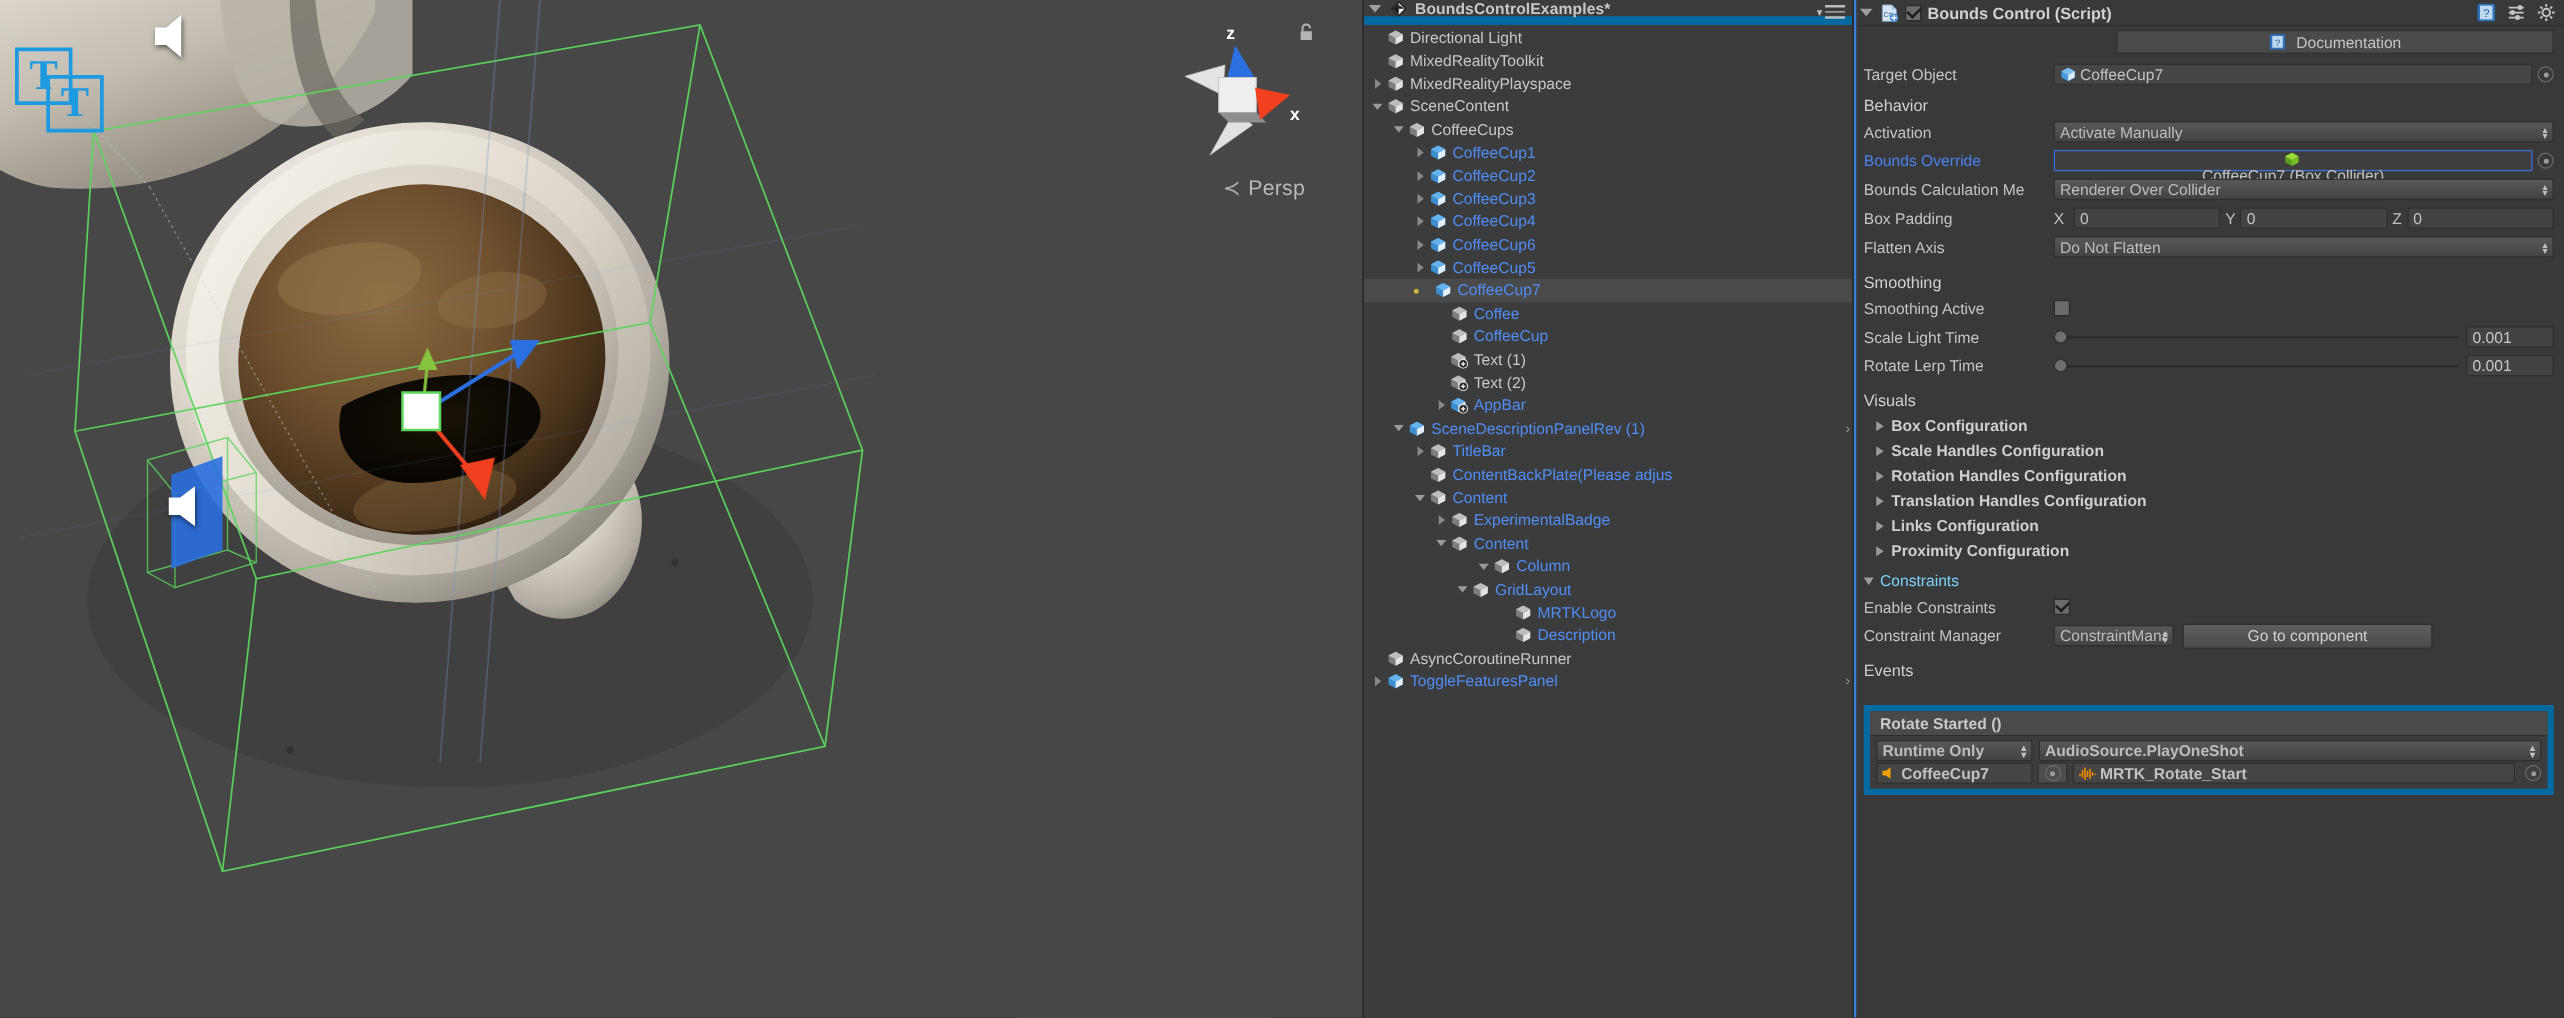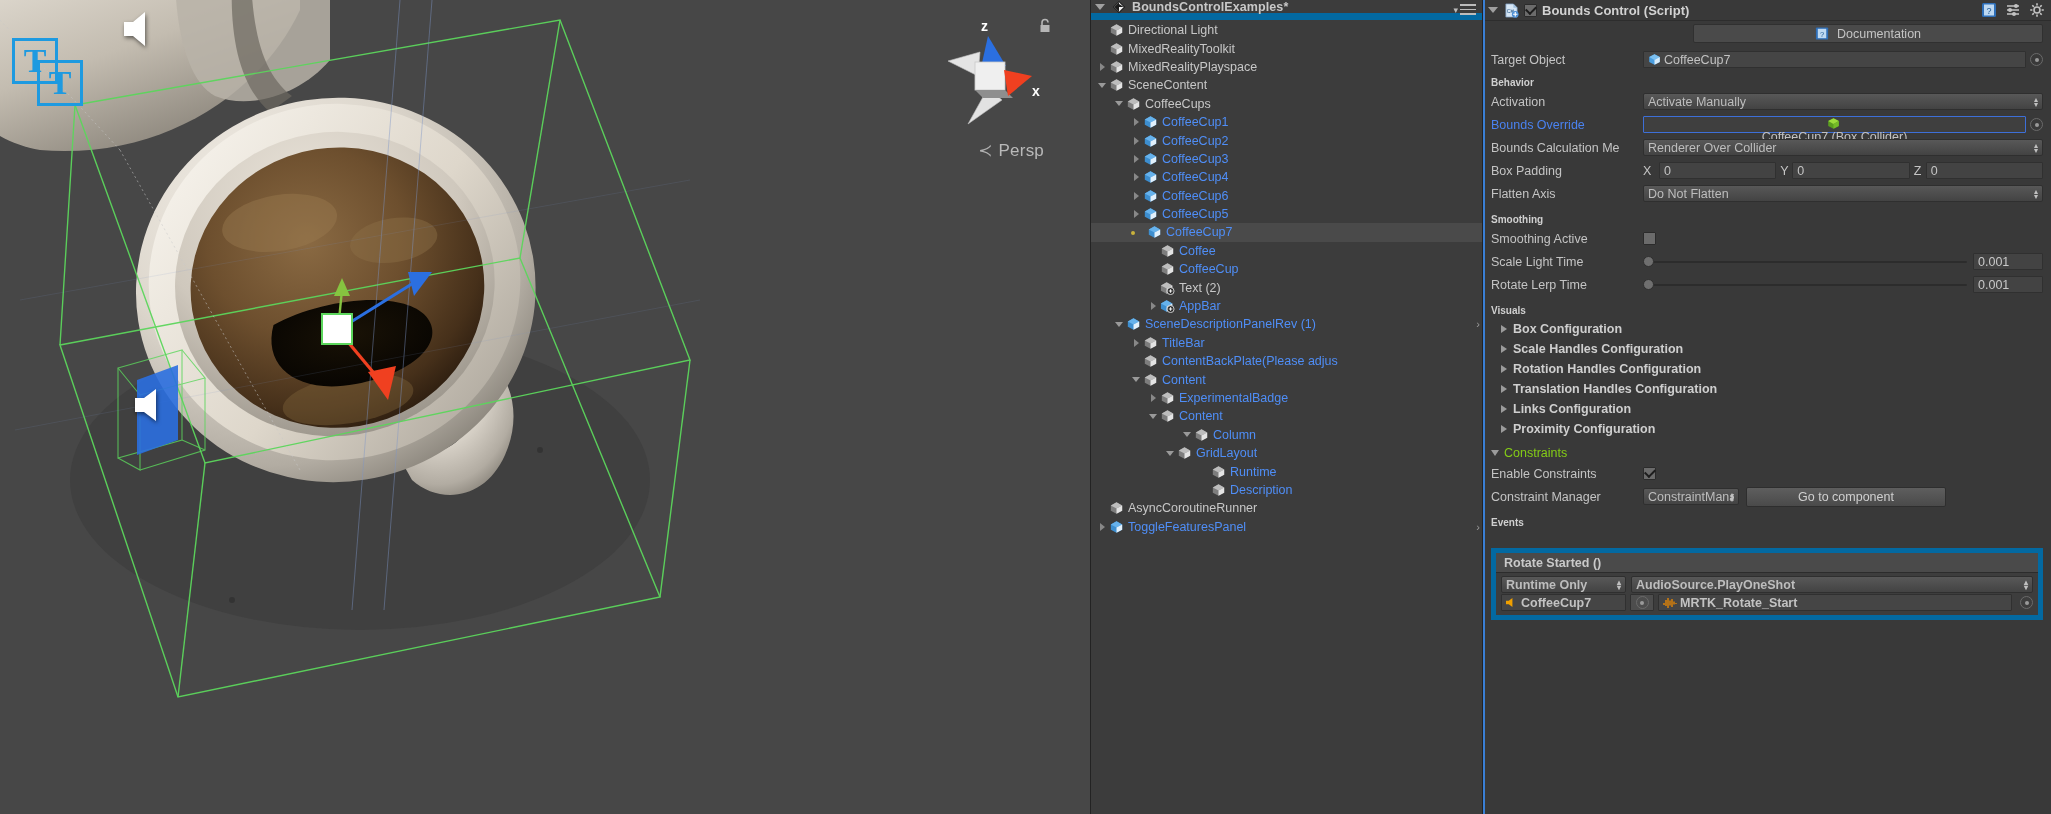--- a/index.html
+++ b/index.html
@@ -155,42 +155,42 @@
     display:flex; align-items:center; padding:0 4px; color:#bdbdbd; font-size:12.5px;
     position:relative; min-width:0; overflow:hidden;
   }
   .dd-arrows { position:absolute; right:4px; top:50%; transform:translateY(-50%); display:flex;flex-direction:column; line-height:5px; color:#c0c0c0; font-size:8px;}
   .obj-dot {
     width:13px;height:13px;flex:0 0 13px;margin-left:4px;border-radius:50%;
     border:1px solid #6a6a6a; display:flex;align-items:center;justify-content:center;
   }
   .obj-dot i { width:4px;height:4px;border-radius:50%;background:#9a9a9a; }
 
-  .section-title { font-size:10px; font-weight:bold; color:#d0d0d0; margin:7px 0 3px 0; }
+  .section-title { font-size:13px; font-weight:normal; color:#d0d0d0; margin:7px 0 3px 0; }
   .section-title.sm { margin-top:10px; }
 
   .vec3 { display:flex; flex:1; gap:0px; align-items:center; }
   .vec-item { display:flex; align-items:center; flex:1; }
   .vec-item span { width:16px; font-size:12.5px; color:#c4c4c4; }
   .vec-item .field { flex:1; }
 
   .slider-wrap { flex:1; display:flex; align-items:center; gap:6px; }
   .slider { flex:1; height:17px; position:relative; display:flex; align-items:center;}
   .slider .track { position:absolute; left:0; right:0; height:2px; background:#2c2c2c; border-radius:1px;}
   .slider .knob { position:relative; width:11px;height:11px;border-radius:50%;background:#6f6f6f;border:1px solid #303030;}
   .num-box { width:70px; flex:0 0 70px; height:17px; background:#434343;border:1px solid #303030;border-radius:1px;
     display:flex;align-items:center;padding:0 4px;color:#c9c9c9;font-size:12.5px;}
 
   .foldout { display:flex; align-items:center; gap:6px; height:20px; padding-left:10px; }
   .foldout .arw { width:0;height:0;border-top:4.5px solid transparent;border-bottom:4.5px solid transparent;border-left:6px solid #9b9b9b;}
   .foldout .fl { font-size:12.5px; font-weight:bold; color:#cfcfcf; }
 
   .group-head { display:flex; align-items:center; gap:5px; height:20px; margin-top:4px;}
   .group-head .arw-d { width:0;height:0;border-left:4.5px solid transparent;border-right:4.5px solid transparent;border-top:6px solid #9b9b9b;}
-  .group-head .gl { font-size:12.5px; color:#84cc16; }
+  .group-head .gl { font-size:12.5px; color:#7dd3fc; }
 
   .btn {
     height:20px; background:#585858; background-image:linear-gradient(#5e5e5e,#4a4a4a);
     border:1px solid #2e2e2e; border-radius:2px; color:#d0d0d0; font-size:12.5px;
     display:flex;align-items:center;justify-content:center; padding:0 10px;
   }
   .mini-dd { width:96px; flex:0 0 96px; }
 
   .event-box { border:5px solid #0369a1; background:#3d3d3d; margin-top:20px;font-weight:bold; }
   .event-title { height:20px; background:#4a4a4a; display:flex;align-items:center;padding:0 8px;
@@ -570,20 +570,34 @@
           <div class="arrow-slot"></div>
           <span style="display: flex; flex: 0 0 19px;">
             <svg viewBox="0 0 16 16" class="cube">
   <polygon points="7,1.5 13.5,5 13.5,11 7,14.5 0.5,11 0.5,5" fill="#7d7d7d"></polygon>
   <polygon points="7,1.5 13.5,5 7,8.5 0.5,5" fill="#bdbdbd"></polygon>
   <polygon points="7,8.5 13.5,5 13.5,11 7,14.5" fill="#e4e4e4"></polygon>
               <circle cx="11.5" cy="11.5" r="4" fill="#2a2a2a" stroke="#e0e0e0" stroke-width="1"></circle>
   <path d="M11.5 9.5 v4 M9.5 11.5 h4" stroke="#f0f0f0" stroke-width="1.2"></path>
             </svg>
           </span>
+          <span class="lbl">Text (1)</span>
+        </div>
+        <div class="row">
+          <div style="width: 55px; flex: 0 0 55px;"></div>
+          <div class="arrow-slot"></div>
+          <span style="display: flex; flex: 0 0 19px;">
+            <svg viewBox="0 0 16 16" class="cube">
+  <polygon points="7,1.5 13.5,5 13.5,11 7,14.5 0.5,11 0.5,5" fill="#7d7d7d"></polygon>
+  <polygon points="7,1.5 13.5,5 7,8.5 0.5,5" fill="#bdbdbd"></polygon>
+  <polygon points="7,8.5 13.5,5 13.5,11 7,14.5" fill="#e4e4e4"></polygon>
+              <circle cx="11.5" cy="11.5" r="4" fill="#2a2a2a" stroke="#e0e0e0" stroke-width="1"></circle>
+  <path d="M11.5 9.5 v4 M9.5 11.5 h4" stroke="#f0f0f0" stroke-width="1.2"></path>
+            </svg>
+          </span>
           <span class="lbl">Text (2)</span>
         </div>
         <div class="row prefab">
           <div style="width: 55px; flex: 0 0 55px;"></div>
           <div class="arrow-slot">
             <span class="arw-r"></span>
           </div>
           <span style="display: flex; flex: 0 0 19px;">
             <svg viewBox="0 0 16 16" class="cube">
   <polygon points="7,1.5 13.5,5 13.5,11 7,14.5 0.5,11 0.5,5" fill="#3d8ecf"></polygon>
@@ -709,21 +723,21 @@
         <div class="row prefab">
           <div style="width: 106px; flex: 0 0 106px;"></div>
           <div class="arrow-slot"></div>
           <span style="display: flex; flex: 0 0 19px;">
             <svg viewBox="0 0 16 16" class="cube">
   <polygon points="8,1.5 14.5,5 14.5,11 8,14.5 1.5,11 1.5,5" fill="#7d7d7d"></polygon>
   <polygon points="8,1.5 14.5,5 8,8.5 1.5,5" fill="#bdbdbd"></polygon>
   <polygon points="8,8.5 14.5,5 14.5,11 8,14.5" fill="#e4e4e4"></polygon>
 </svg>
           </span>
-          <span class="lbl">Runtime</span>
+          <span class="lbl">MRTKLogo</span>
         </div>
         <div class="row prefab">
           <div style="width: 106px; flex: 0 0 106px;"></div>
           <div class="arrow-slot"></div>
           <span style="display: flex; flex: 0 0 19px;">
             <svg viewBox="0 0 16 16" class="cube">
   <polygon points="8,1.5 14.5,5 14.5,11 8,14.5 1.5,11 1.5,5" fill="#7d7d7d"></polygon>
   <polygon points="8,1.5 14.5,5 8,8.5 1.5,5" fill="#bdbdbd"></polygon>
   <polygon points="8,8.5 14.5,5 14.5,11 8,14.5" fill="#e4e4e4"></polygon>
 </svg>

